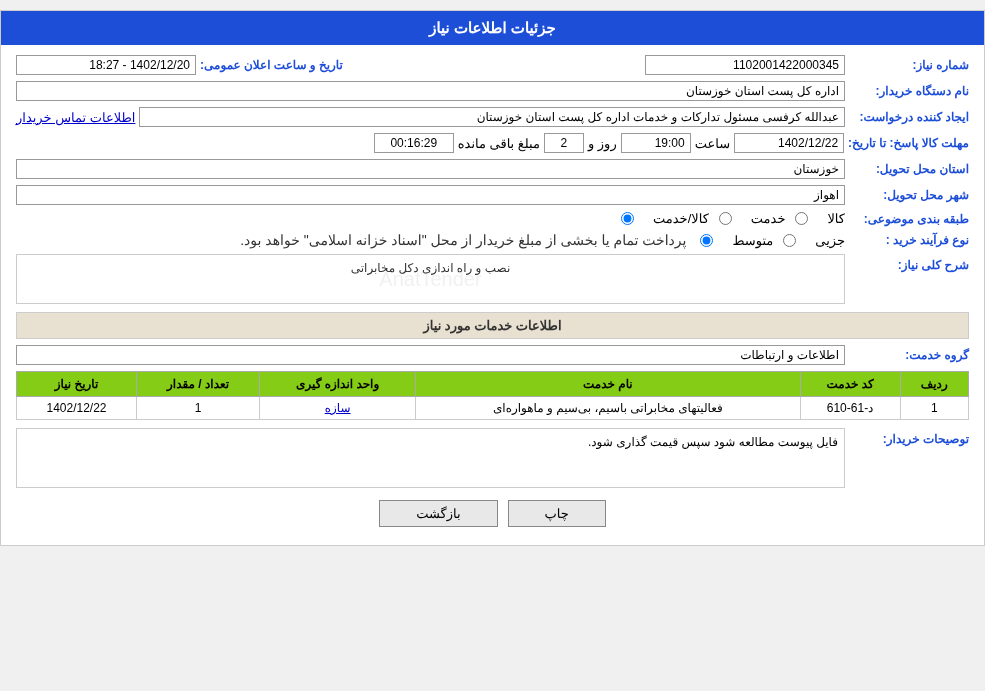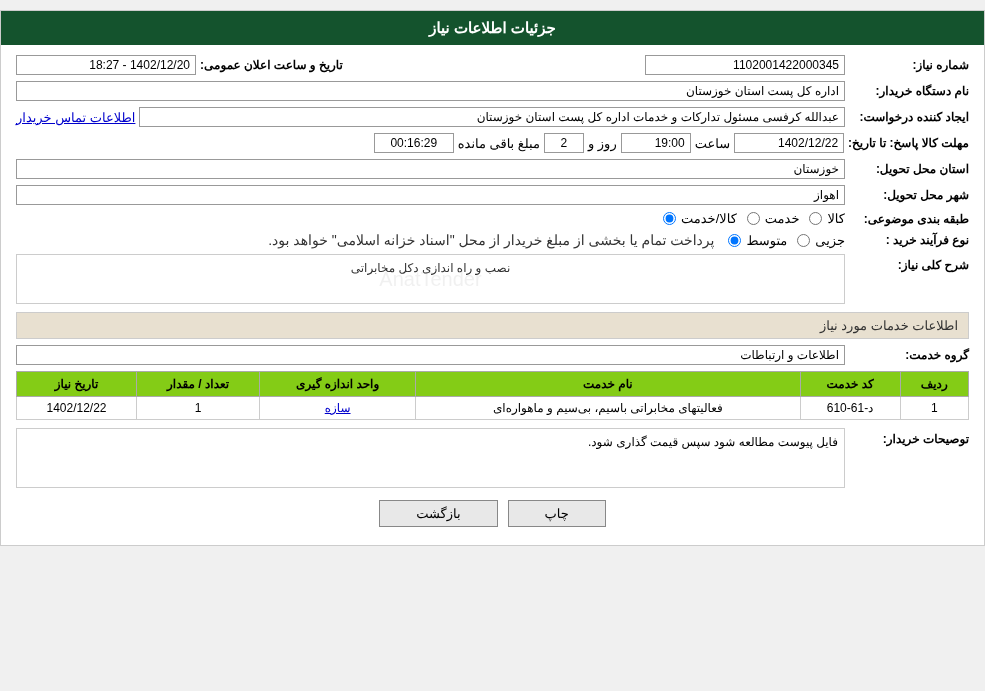--- a/index.html
+++ b/index.html
@@ -9,38 +9,38 @@
       background: #f0f0f0;
       direction: rtl;
     }
     .page-wrapper {
       max-width: 985px;
       margin: 10px auto;
       background: #fff;
       border: 1px solid #ccc;
     }
     .header-bar {
-      background: #14532d;
+      background: #1d4ed8;
       color: #fff;
       text-align: center;
       padding: 8px 10px;
       font-size: 15px;
       font-weight: bold;
     }
     .content {
       padding: 10px 15px;
     }
     .form-row {
       display: flex;
       align-items: center;
       margin-bottom: 6px;
       gap: 4px;
     }
     .form-label {
-      color: #000000;
+      color: #1d4ed8;
       white-space: nowrap;
       min-width: 120px;
       text-align: right;
       font-weight: bold;
       font-size: 12px;
     }
     .form-input {
       border: 1px solid #999;
       padding: 2px 5px;
       font-size: 12px;
@@ -48,39 +48,40 @@
       direction: rtl;
       background: #fff;
     }
     .form-input-wide {
       flex: 1;
     }
     .section-title {
       background: #e8e0d0;
       border: 1px solid #ccc;
       padding: 5px 10px;
-      font-weight: normal;
+      font-weight: bold;
       font-size: 13px;
       margin: 8px 0 6px 0;
       color: #333;
+      text-align: center;
     }
     .link-blue {
       color: #0000cc;
       text-decoration: underline;
       cursor: pointer;
     }
     .radio-group {
       display: flex;
       gap: 10px;
       align-items: center;
     }
     .radio-item {
       display: flex;
       align-items: center;
-      gap: 5px;
+      gap: 19px;
       direction: rtl;
     }
     .table-wrapper {
       width: 100%;
       overflow-x: auto;
       margin-top: 4px;
     }
     .data-table {
       width: 100%;
       border-collapse: collapse;

